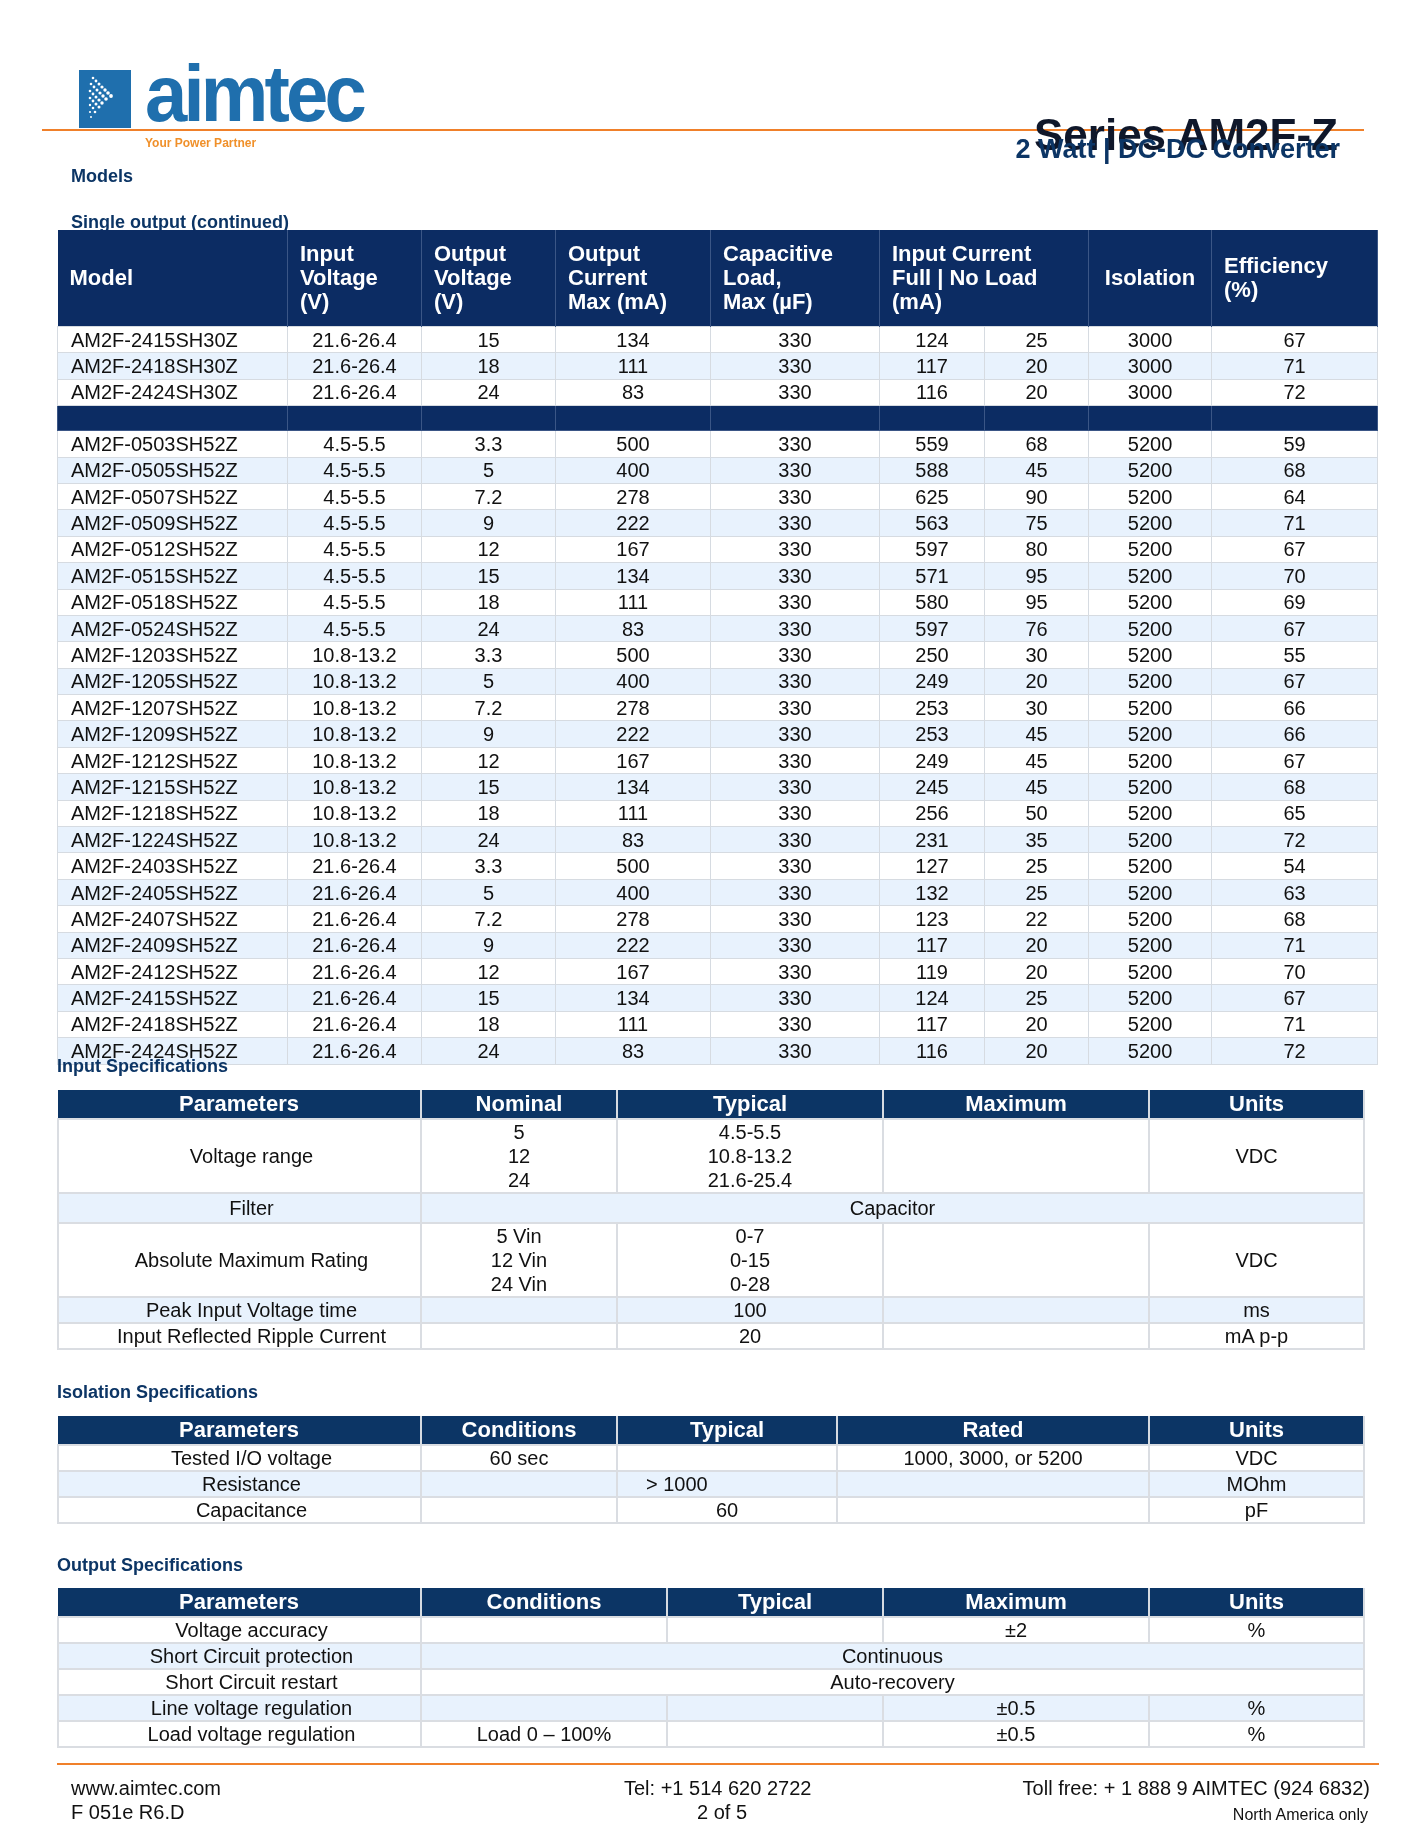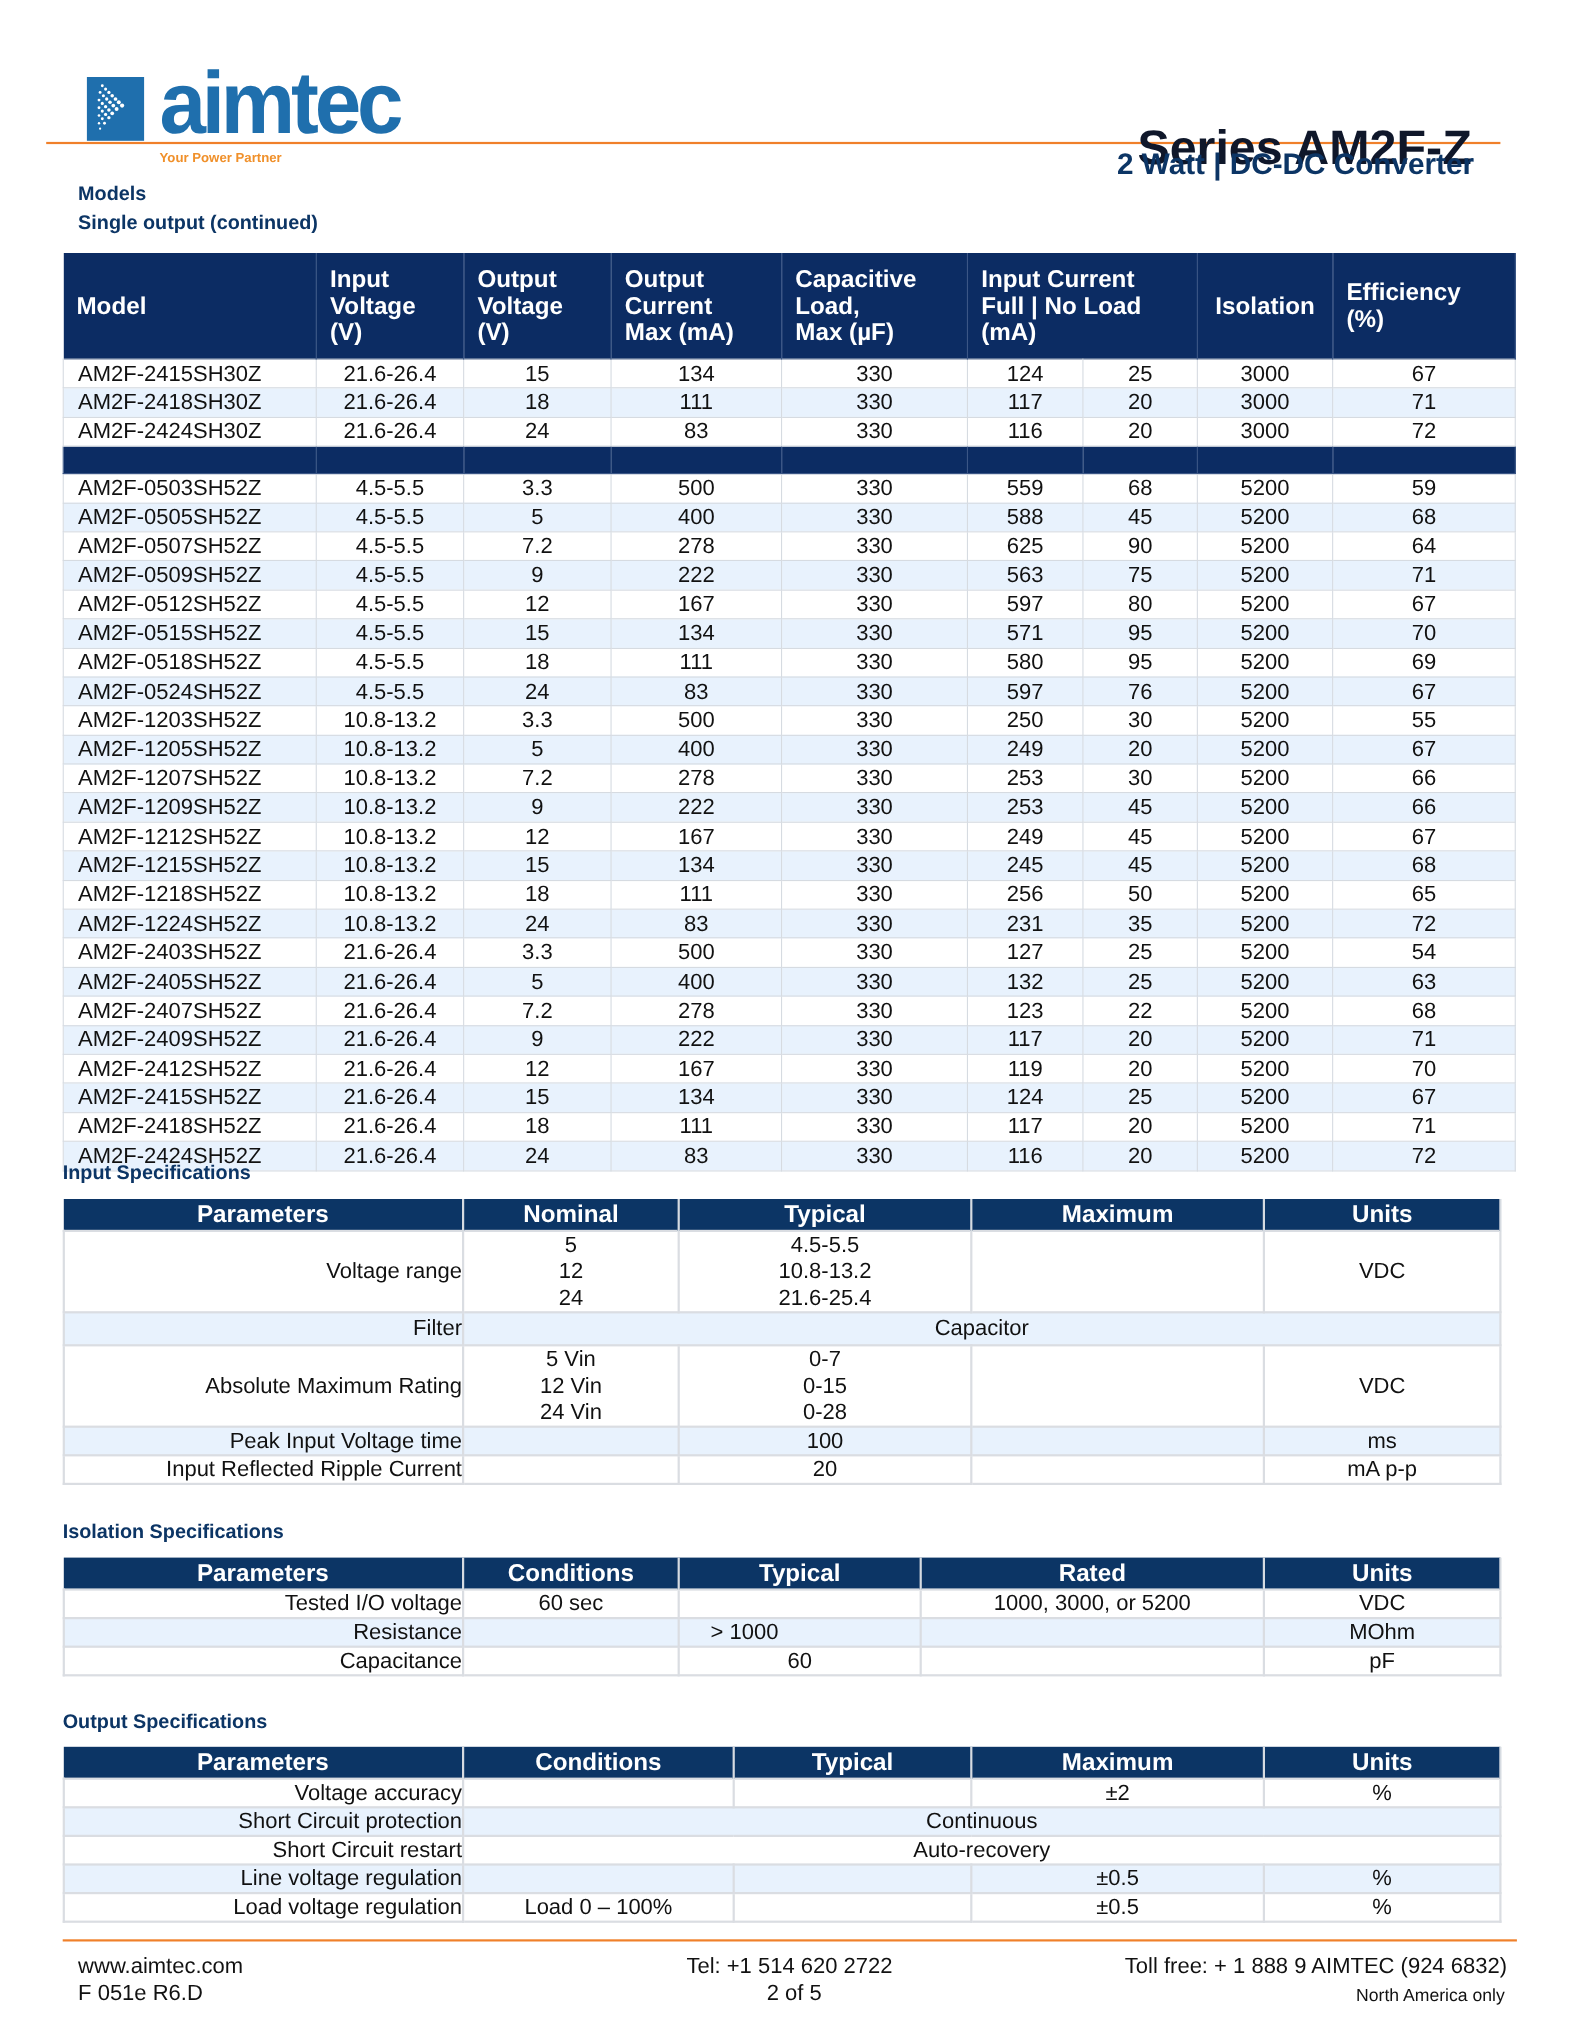--- a/index.html
+++ b/index.html
@@ -21,21 +21,21 @@
   .models { left: 57px; top: 230px; width: 1320px; }
   .models th { background: #0c2c63; color: #fff; font-weight: bold; font-size: 22px; text-align: left; vertical-align: middle; padding: 0 12px; line-height: 24px; height: 96px; border-right: 1px solid #3b5686; }
   .models td { font-size: 20px; height: 25.4px; padding: 0; text-align: center; border: 1px solid #d6dbe1; line-height: 24px; }
   .models td.left { text-align: left; padding-left: 13px; }
   .models tr.alt td { background: #e8f2fd; }
   .models tr.sep td { background: #0c2c63; border-color: #3b5686; height: 24px; }
 
   .spec { width: 1306px; left: 57px; border-radius: 16px; }
   .spec th { background: #0c3565; color: #fff; font-weight: bold; font-size: 22px; text-align: center; height: 28px; padding: 0; border-right: 2px solid #d6dbe1; line-height: 26px; }
   .spec td { font-size: 20px; text-align: center; border: 2px solid #dadde2; padding: 0; line-height: 24px; height: 24px; }
-  .spec td.left { text-align: right; padding-left: 24px; }
+  .spec td.left { text-align: center; padding-left: 24px; }
   .spec tr.alt td { background: #e8f2fd; }
   .spec td .ml { display: block; }
 
   .foot-line { left: 57px; top: 1763px; width: 1322px; height: 2px; background: #f0802a; }
   .foot { font-size: 20px; color: #111; }
   .foot-small { font-size: 16px; color: #111; }
 </style>
 </head>
 <body>
 
@@ -72,21 +72,21 @@
     </g>
   </svg>
 </div>
 <div class="abs logo-word">aimtec</div>
 <div class="abs hdr-line"></div>
 <div class="abs tagline">Your Power Partner</div>
 <div class="abs series-title">Series AM2F-Z</div>
 <div class="abs series-sub">2 Watt | DC-DC Converter</div>
 
 <div class="abs section-title" style="left:71px; top:166px;">Models</div>
-<div class="abs section-title" style="left:71px; top:192px;">Single output (continued)</div>
+<div class="abs section-title" style="left:71px; top:212px;">Single output (continued)</div>
 
 <table class="abs models">
   <colgroup>
     <col style="width:230px">
       <col style="width:134px">
       <col style="width:134px">
       <col style="width:155px">
       <col style="width:169px">
       <col style="width:105px">
       <col style="width:104px">

